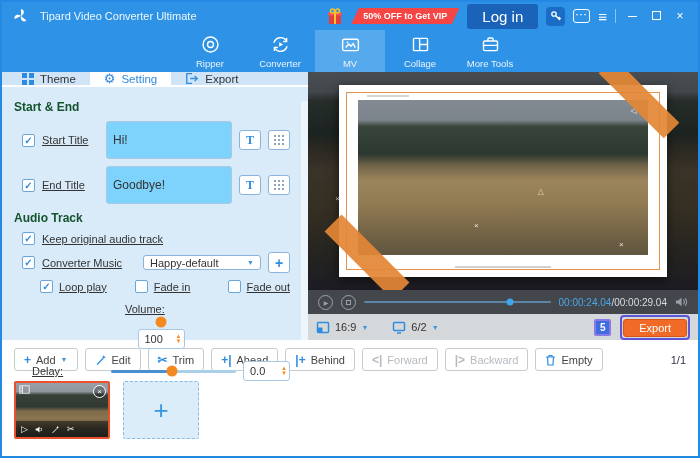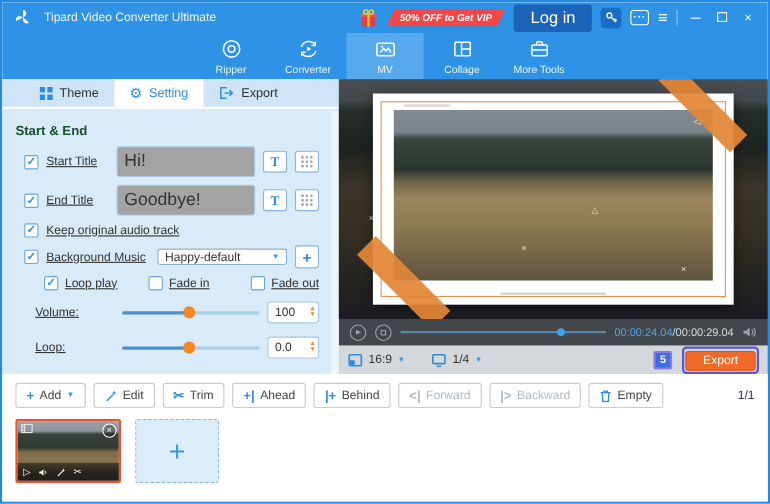--- a/index.html
+++ b/index.html
@@ -5,21 +5,21 @@
   * { box-sizing: border-box; margin: 0; padding: 0; }
   body { font-family: "Liberation Sans", sans-serif; background: #888; }
   .window { position: relative; width: 700px; height: 458px; border: 2px solid #2389e2;
             background: #fff; overflow: hidden; font-family: "Liberation Sans", sans-serif; }
 
   
   .titlebar { height: 28px; background: #2e93e6; display: flex; align-items: center; padding: 0 10px; gap: 8px; }
   .app-title { font-size: 11px; color: #eef6fd; margin-left: 2px; }
   .titlebar .spacer { flex: 1; }
   .promo { background: #f54545; color: #fff; font-size: 9px; font-weight: bold;
-           padding: 3px 12px; clip-path: polygon(7% 0, 100% 0, 93% 100%, 0 100%); white-space: nowrap; font-style: italic; }
+           padding: 3px 12px; clip-path: polygon(7% 0, 100% 0, 93% 100%, 0 100%); white-space: nowrap; }
   .login-btn { background: #1a63b8; color: #fff; font-size: 15px; padding: 4px 15px; border-radius: 3px; border: none; cursor: pointer; }
   .key-tile { width: 19px; height: 19px; background: #1a6cc4; border-radius: 4px; display: flex; align-items: center; justify-content: center; }
   .chat-icon { width: 17px; height: 14px; border: 1.4px solid #fff; border-radius: 3px; color: #fff;
                font-size: 9px; line-height: 10px; text-align: center; letter-spacing: 1px; font-weight: bold; }
   .menu-icon { color: #fff; font-size: 15px; line-height: 15px; }
   .tb-sep { width: 1px; height: 14px; background: rgba(255,255,255,.45); }
   .win-btn { color: #fff; font-size: 12px; width: 16px; text-align: center; line-height: 16px; cursor: pointer; }
   .min-glyph { display: inline-block; width: 9px; border-bottom: 1.5px solid #fff; margin-bottom: 3px; }
   .max-glyph { display: inline-block; width: 9px; height: 9px; border: 1.3px solid #fff; }
 
@@ -28,35 +28,35 @@
   .nav-tab { width: 70px; display: flex; flex-direction: column; align-items: center; justify-content: center;
              gap: 3px; cursor: pointer; }
   .nav-tab.active { background: #56a9ec; }
   .nav-label { font-size: 9.5px; color: #eaf4fd; }
 
   
   .main { display: flex; height: 268px; }
 
   
   .sidebar { width: 306px; background: #d9eaf8; display: flex; flex-direction: column; position: relative; }
-  .side-tabs { height: 27px; display: flex; padding-left: 20px; background: #cfe4f6; border-bottom: 2px solid #fff; }
+  .side-tabs { height: 27px; display: flex; padding-left: 6px; background: #cfe4f6; border-bottom: 2px solid #fff; }
   .side-tab { display: flex; align-items: center; gap: 6px; padding: 0 14px; font-size: 11.5px; color: #333; cursor: pointer; }
   .side-tab.active { background: #fff; color: #2e8ce0; }
   .gear-glyph { color: #2e8ce0; font-size: 13px; line-height: 13px; }
   .side-scroll { position: absolute; right: 0; top: 29px; bottom: 0; width: 7px; background: #edf5fc; }
   .side-content { padding: 8px 18px 0 12px; }
   .sec-head { font-size: 12px; font-weight: bold; color: #14532d; margin: 5px 0 7px 0; }
   .row { display: flex; align-items: center; gap: 7px; margin: 5px 0 7px 8px; }
   .cb { width: 13px; height: 13px; min-width: 13px; background: #fff; border: 1px solid #6aa6d8; border-radius: 2px;
         font-size: 10px; line-height: 11px; text-align: center; color: #2e8ce0; font-weight: bold; cursor: pointer; }
   .cb.empty { color: transparent; }
   .lbl { font-size: 11px; color: #333; white-space: nowrap; text-decoration: underline; }
   .title-lbl { width: 57px; }
-  .txt-input { flex: 1; height: 28px; border: 1px solid #a8c8e4; border-radius: 3px; background: #a3a3a3;
-               font-size: 16px; color: #333; padding: 0 6px; font-family: "Liberation Sans", sans-serif; min-width: 0; }
+  .txt-input { flex: 1; height: 38px; border: 1px solid #a8c8e4; border-radius: 3px; background: #7dd3fc;
+               font-size: 12px; color: #333; padding: 0 6px; font-family: "Liberation Sans", sans-serif; min-width: 0; }
   .sq-btn { width: 22px; height: 20px; min-width: 22px; background: #fff; border: 1px solid #8ab4dc; border-radius: 3px;
             display: flex; align-items: center; justify-content: center; cursor: pointer; }
   .t-glyph { color: #2e8ce0; font-size: 12px; font-weight: bold; font-family: "Liberation Serif", serif; }
   .dot-grid { width: 12px; height: 12px;
               background-image: radial-gradient(circle, #8fa4b8 1px, transparent 1.3px); background-size: 4px 4px; }
   .music-select { width: 118px; height: 15px; background: #fff; border: 1px solid #8ab4dc; border-radius: 3px;
                   display: flex; align-items: center; padding: 0 6px; font-size: 11px; color: #333; cursor: pointer; }
   .music-select .caret { margin-left: auto; }
   .caret { color: #3a96e0; font-size: 7px; }
   .plus-glyph { color: #2e8ce0; font-size: 14px; font-weight: bold; line-height: 14px; }
@@ -277,29 +277,30 @@
           <span class="lbl title-lbl">End Title</span>
           <input class="txt-input" value="Goodbye!" style="">
           <span class="sq-btn">
               <span class="t-glyph">T</span>
             </span>
           <span class="sq-btn">
               <span class="dot-grid"></span>
             </span>
         </div>
 
+        <div class="sec-head">Audio Track</div>
 
         <div class="row">
           <span class="cb">✓</span>
           <span class="lbl">Keep original audio track</span>
         </div>
 
         <div class="row">
           <span class="cb">✓</span>
-          <span class="lbl">Background Music</span>
+          <span class="lbl">Converter Music</span>
           <span class="music-select" style="margin-left:auto;">
             <span>Happy-default</span>
             <span class="caret">▼</span>
           </span>
           <span class="sq-btn" style="height:21px;">
             <span class="plus-glyph">+</span>
           </span>
         </div>
 
         <div class="row fade-row">
@@ -310,36 +311,36 @@
           <span class="fade-item w2">
             <span class="cb empty"></span>
             <span class="lbl">Fade in</span>
           </span>
           <span class="fade-item">
             <span class="cb empty"></span>
             <span class="lbl">Fade out</span>
           </span>
         </div>
 
-        <div class="row slider-row" style="margin-top:10px;">
+        <div class="row slider-row" style="margin-top:10px;flex-direction:column;">
           <span class="lbl slider-lbl">Volume:</span>
           <span class="slider">
               <span class="handle"></span>
             </span>
           <span class="num-box">
             <input value="100" style="">
             <span class="spin">
               <span>▲</span>
               <span>▼</span>
             </span>
           </span>
         </div>
 
         <div class="row slider-row" style="margin-top:12px;">
-          <span class="lbl slider-lbl">Loop:</span>
+          <span class="lbl slider-lbl">Delay:</span>
           <span class="slider">
               <span class="handle"></span>
             </span>
           <span class="num-box">
             <input value="0.0" style="">
             <span class="spin">
               <span>▲</span>
               <span>▼</span>
             </span>
           </span>
@@ -393,21 +394,21 @@
         </span>
         <span class="txt">16:9</span>
         <span class="caret">▼</span>
         <span class="group-gap"></span>
         <span>
           <svg width="14" height="13" viewBox="0 0 14 13" fill="none" stroke="#2e8ce0" stroke-width="1.5">
             <rect x="1.5" y="1.5" width="11" height="8" rx="1"></rect>
               <path d="M5 12 H9"></path>
           </svg>
         </span>
-        <span class="txt">1/4</span>
+        <span class="txt">6/2</span>
         <span class="caret">▼</span>
         <span class="badge5">5</span>
         <span class="export-wrap">
           <button class="export-btn">Export</button>
         </span>
       </div>
     </div>
   </div>
 
   <div class="timeline">

